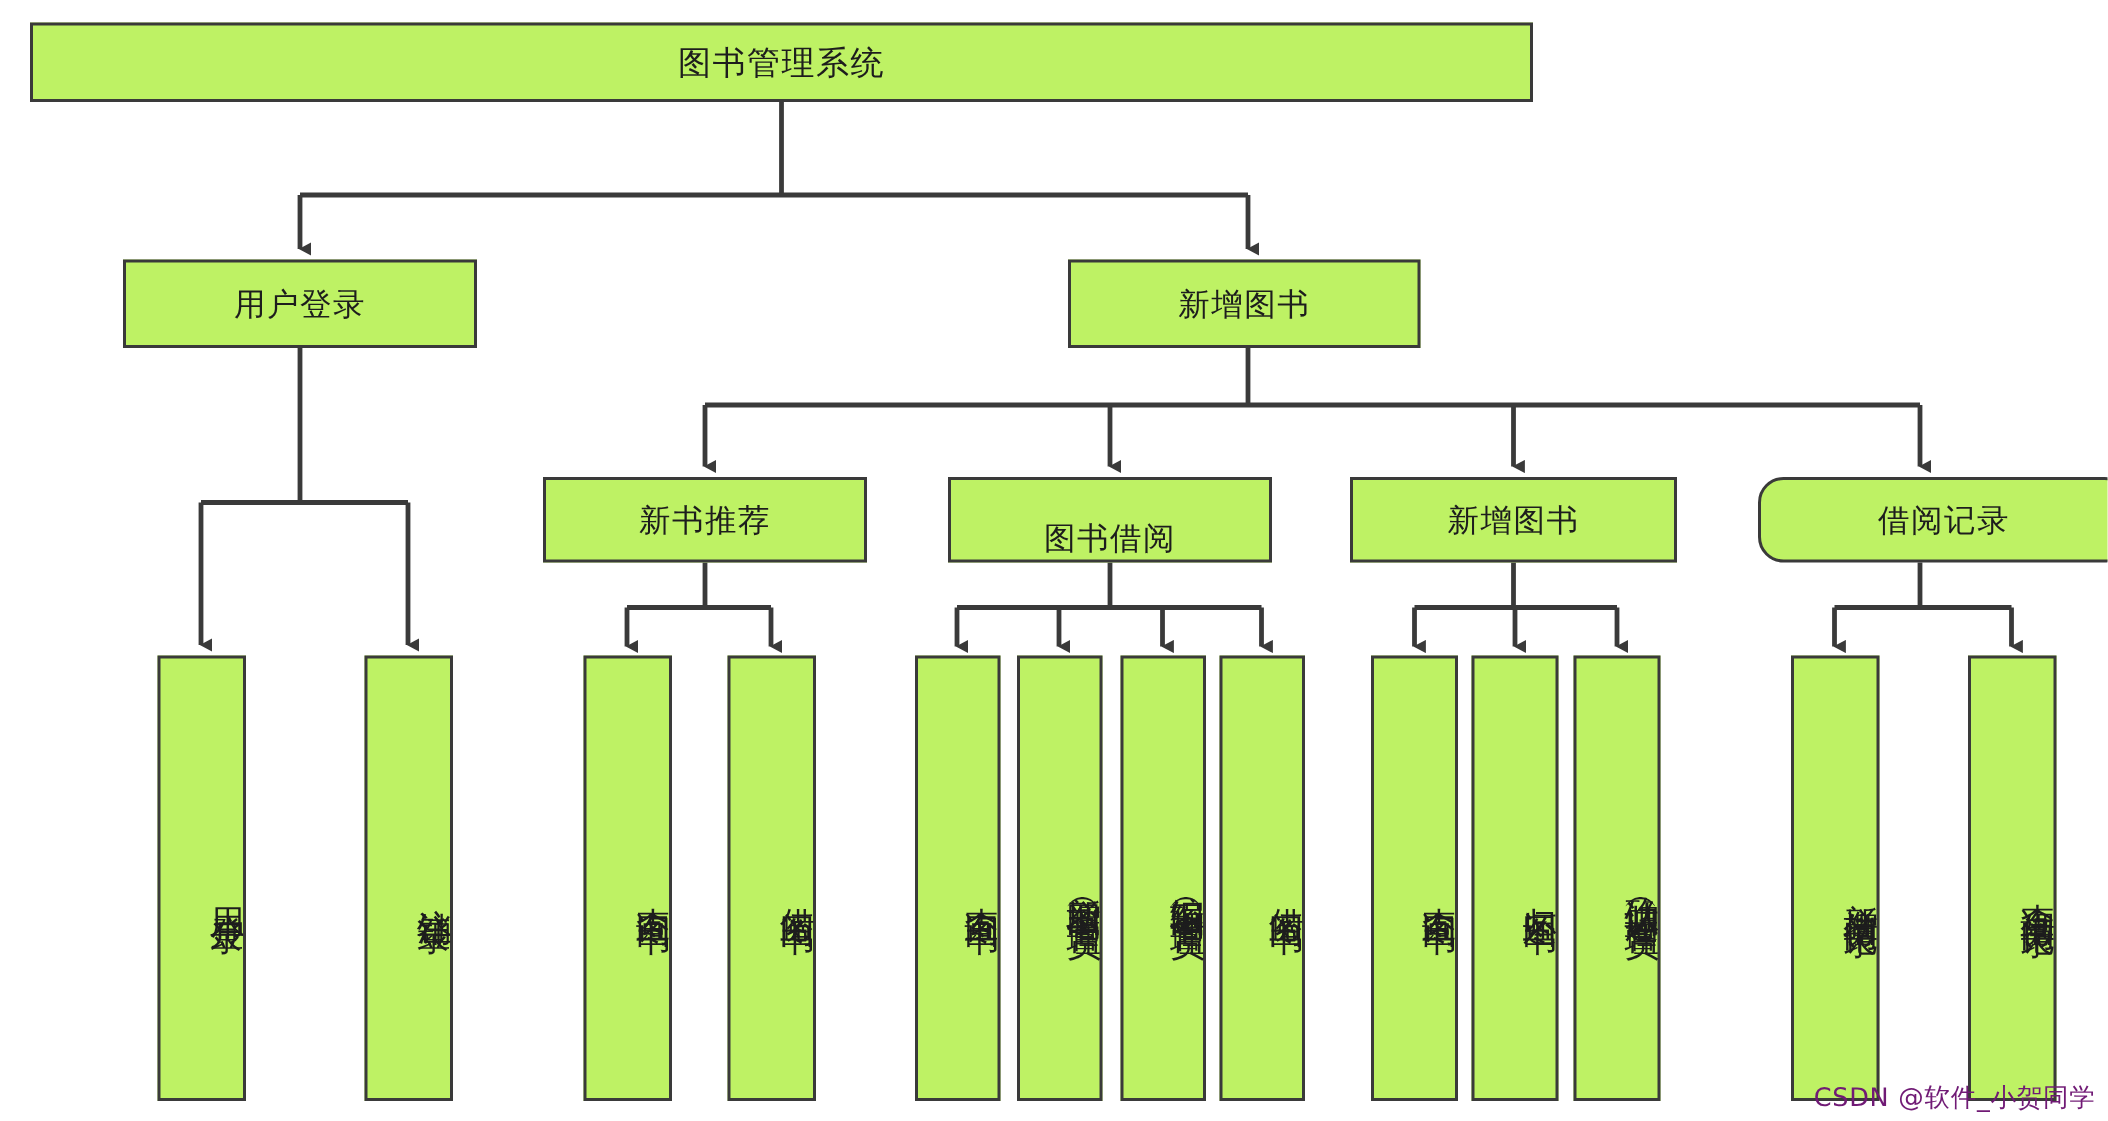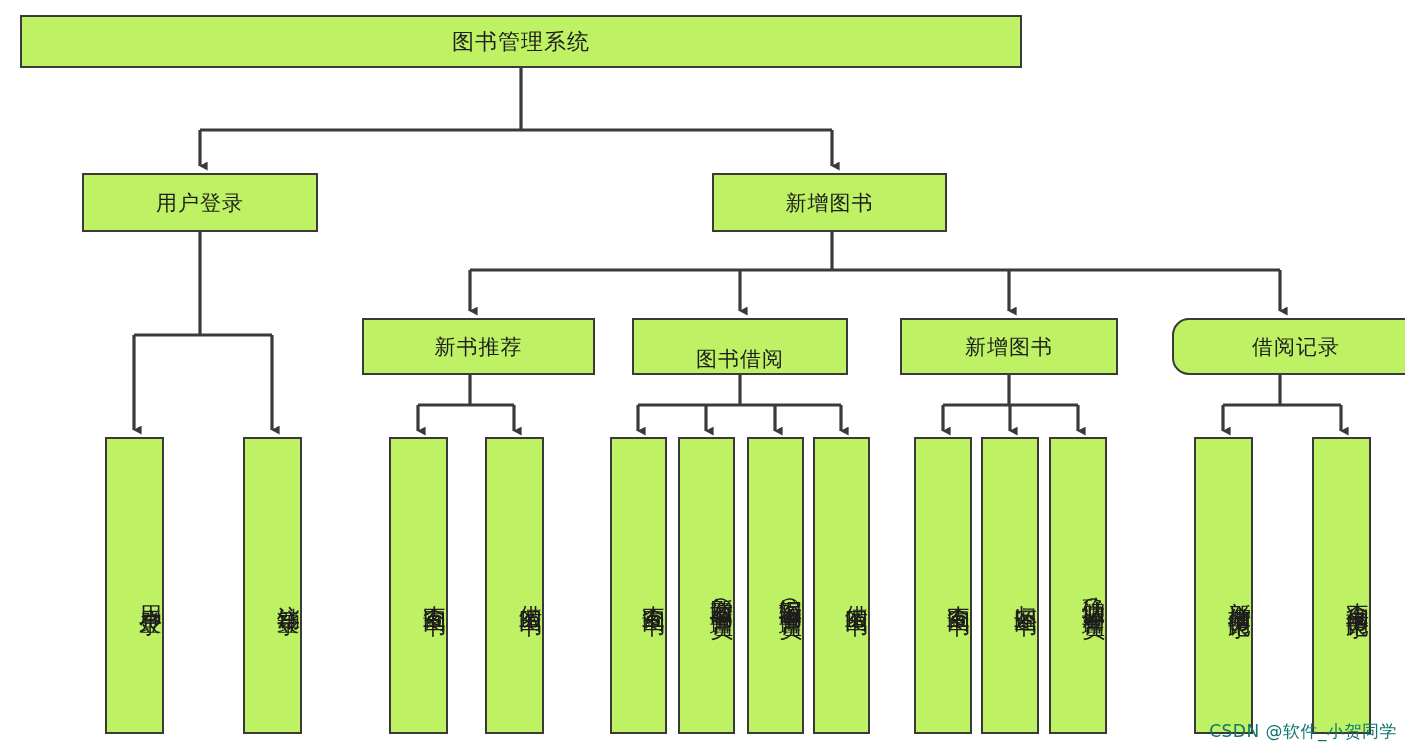--- a/index.html
+++ b/index.html
@@ -43,21 +43,21 @@
     white-space:nowrap;
   }
   .node .lbl{display:block;}
 
   #root-node{font-size:22px;}
 
   .watermark{
     position:absolute;
     right:8px;bottom:4px;
     font-size:17px;
-    color:#0f766e;
+    color:#701a75;
     letter-spacing:0.5px;
     white-space:nowrap;
   }
 </style>
 </head>
 <body>
 
 <div id="stage">
 
   <svg class="edges" viewBox="0 0 1405 747" xmlns="http://www.w3.org/2000/svg">
@@ -115,21 +115,21 @@
     <span class="lbl">图书管理系统</span>
   </div>
 
   <div class="node h" style="left:82px;top:173px;width:236px;height:59px;">
     <span class="lbl">用户登录</span>
   </div>
   <div class="node h" style="left:712px;top:173px;width:235px;height:59px;">
     <span class="lbl">新增图书</span>
   </div>
 
-  <div class="node h" style="left:362px;top:318px;width:233px;height:57px;justify-content:center;">
+  <div class="node h" style="left:362px;top:318px;width:216px;height:57px;justify-content:center;">
     <span class="lbl">新书推荐</span>
   </div>
   <div class="node h" style="left:632px;top:318px;width:216px;height:57px;align-items:flex-end;">
     <span class="lbl">图书借阅</span>
   </div>
   <div class="node h" style="left:900px;top:318px;width:218px;height:57px;">
     <span class="lbl">新增图书</span>
   </div>
   <div class="node h" style="left:1172px;top:318px;width:248px;height:57px;border-radius:17px;">
     <span class="lbl">借阅记录</span>

